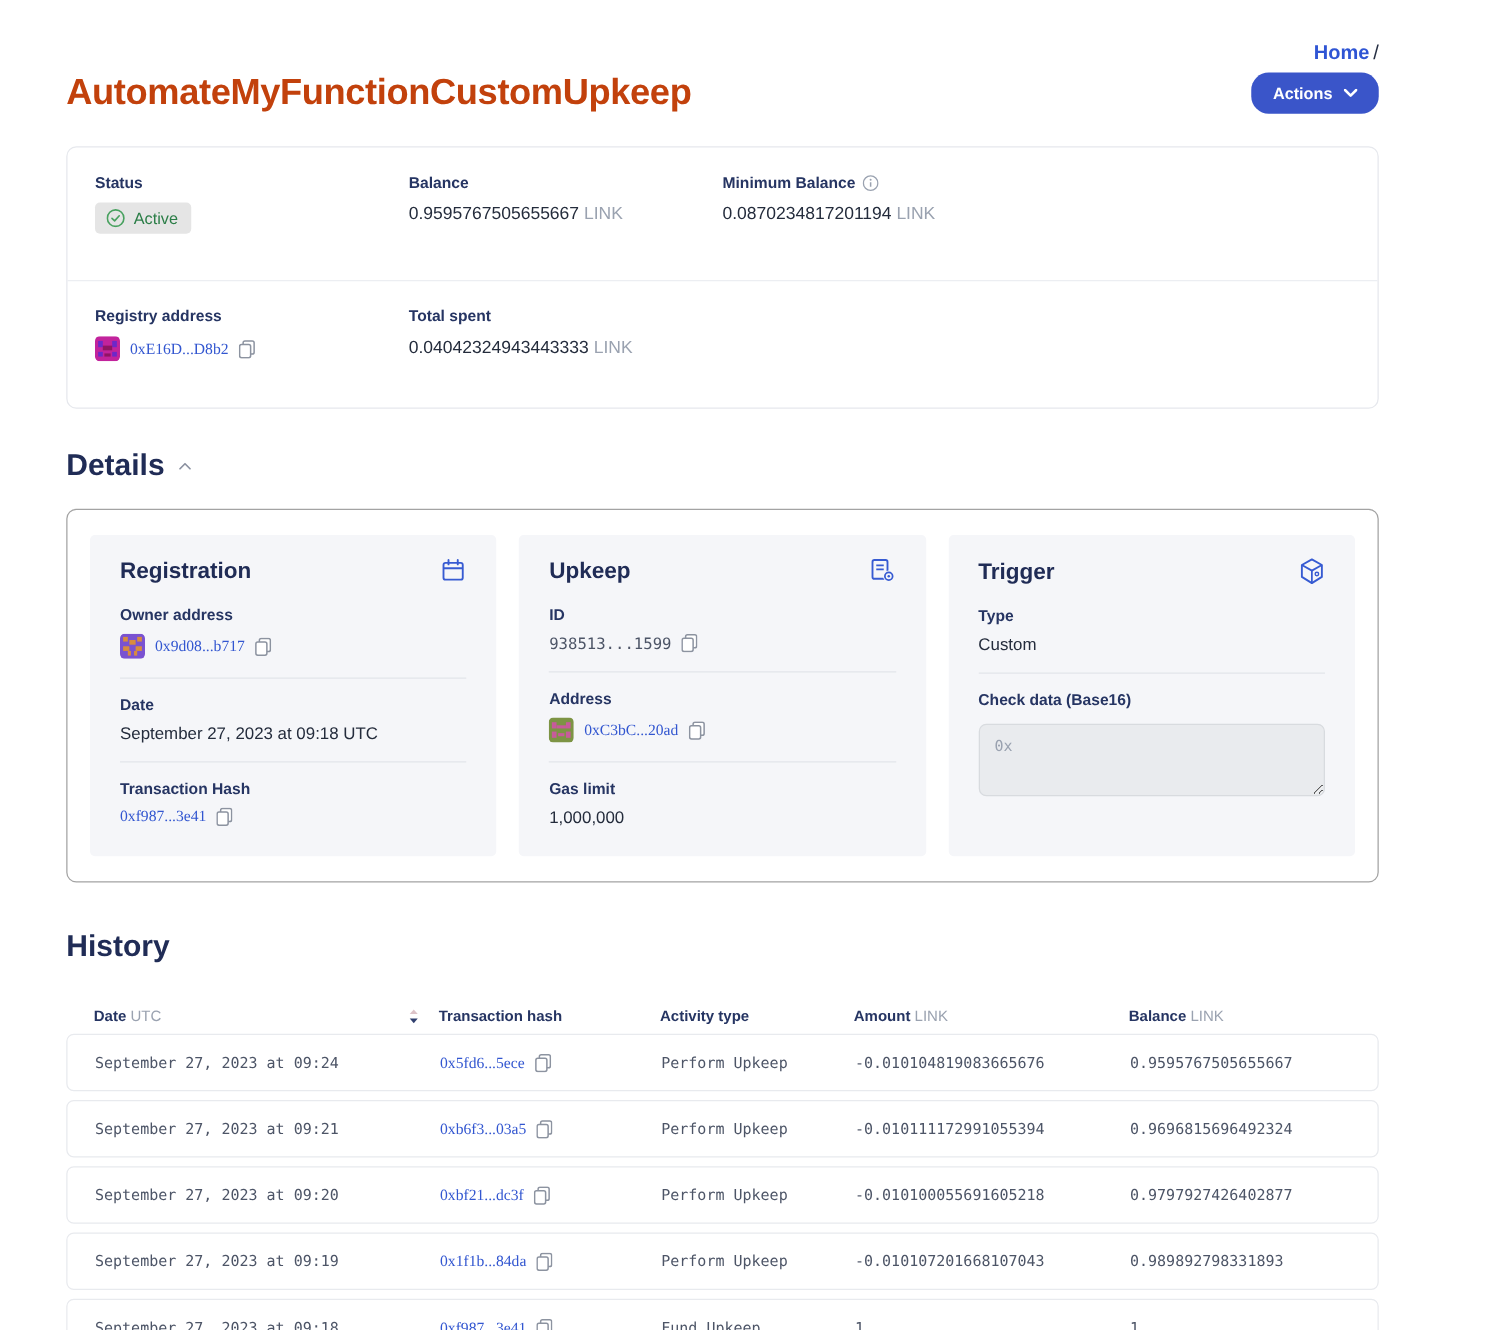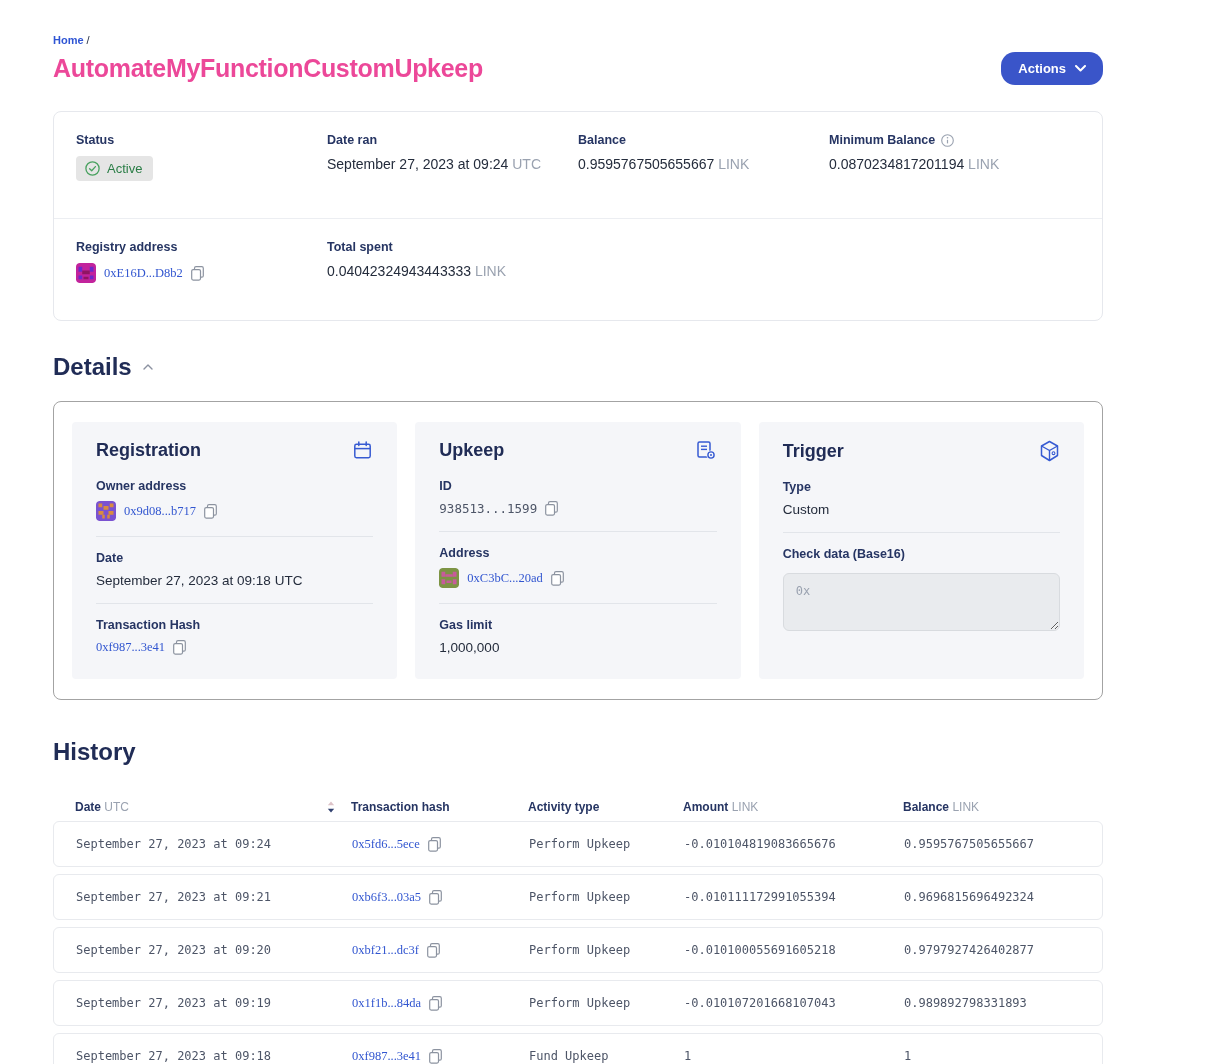--- a/index.html
+++ b/index.html
@@ -1,23 +1,23 @@
 <!DOCTYPE html>
 <html><head>
 <meta charset="utf-8">
 <style>
   * { margin:0; padding:0; box-sizing:border-box; }
   html,body { background:#ffffff; font-family:"Liberation Sans","DejaVu Sans",sans-serif; color:#252e3d; }
   .page { width:1050px; margin-left:53px; padding-top:34px; padding-bottom:10px; }
 
   
-  .breadcrumb { font-size:11px; font-weight:bold; color:#2f55d4; }
+  .breadcrumb { font-size:16px; font-weight:bold; color:#2f55d4;text-align:right; }
   .breadcrumb .sep { color:#262f43; font-weight:normal; margin-left:3px; }
   .title-row { display:flex; align-items:center; justify-content:space-between; margin-top:6px; }
-  .page-title { font-size:25px; font-weight:bold; color:#ec4899; letter-spacing:-0.3px; }
+  .page-title { font-size:29px; font-weight:bold; color:#c2410c; letter-spacing:-0.3px; }
   .actions-btn { display:flex; align-items:center; gap:9px; background:#3a55c9; color:#fff;
     font-size:13px; font-weight:bold; border:none; border-radius:14px; padding:9px 17px; cursor:pointer;
     font-family:"Liberation Sans",sans-serif; }
 
   
   .summary-card { margin-top:26px; border:1px solid #e6e8ed; border-radius:8px; background:#fff; }
   .summary-row { display:grid; grid-template-columns:repeat(4,1fr); padding:21px 22px 37px 22px; }
   .summary-row.first { border-bottom:1px solid #eceef2; }
   .field-label { font-size:12.5px; font-weight:bold; color:#263563; margin-bottom:9px; display:flex; align-items:center; gap:6px; }
   .field-value { font-size:14px; color:#242c3c; }
@@ -85,24 +85,20 @@
           <span style="display:flex;">
             <svg width="15" height="15" viewBox="0 0 15 15">
                 <circle cx="7.5" cy="7.5" r="6.6" fill="none" stroke="#48a15f" stroke-width="1.3"></circle>
                 <polyline points="4.6,7.7 6.7,9.7 10.4,5.6" fill="none" stroke="#48a15f" stroke-width="1.3" stroke-linecap="round" stroke-linejoin="round"></polyline>
               </svg>
           </span>
           <span>Active</span>
         </span>
       </div>
       <div>
-        <div class="field-label">Date ran</div>
-        <div class="field-value"><span>September 27, 2023 at 09:24</span> <span class="unit">UTC</span></div>
-      </div>
-      <div>
         <div class="field-label">Balance</div>
         <div class="field-value"><span>0.9595767505655667</span> <span class="unit">LINK</span></div>
       </div>
       <div>
         <div class="field-label">
           <span>Minimum Balance</span>
           <span style="display:flex;cursor:pointer;">
             <svg width="13" height="13" viewBox="0 0 13 13">
                 <circle cx="6.5" cy="6.5" r="5.8" fill="none" stroke="#9aa2b0" stroke-width="1.1"></circle>
                 <line x1="6.5" y1="5.8" x2="6.5" y2="9.4" stroke="#9aa2b0" stroke-width="1.2"></line>

